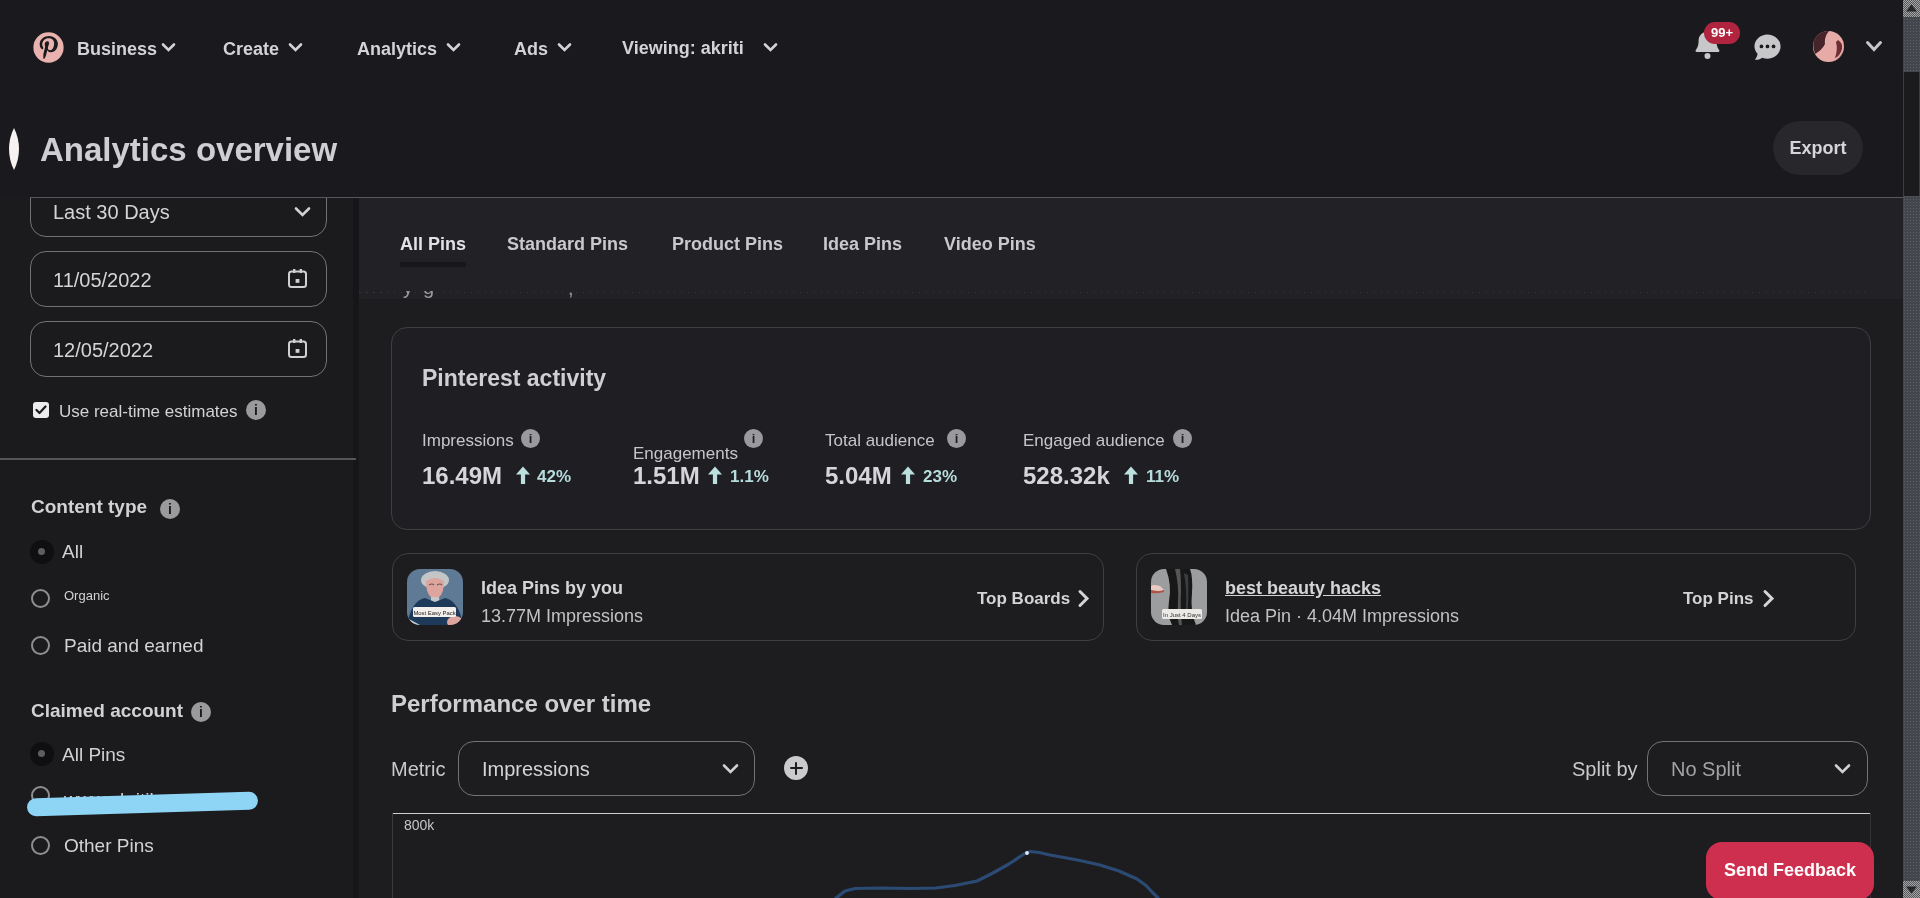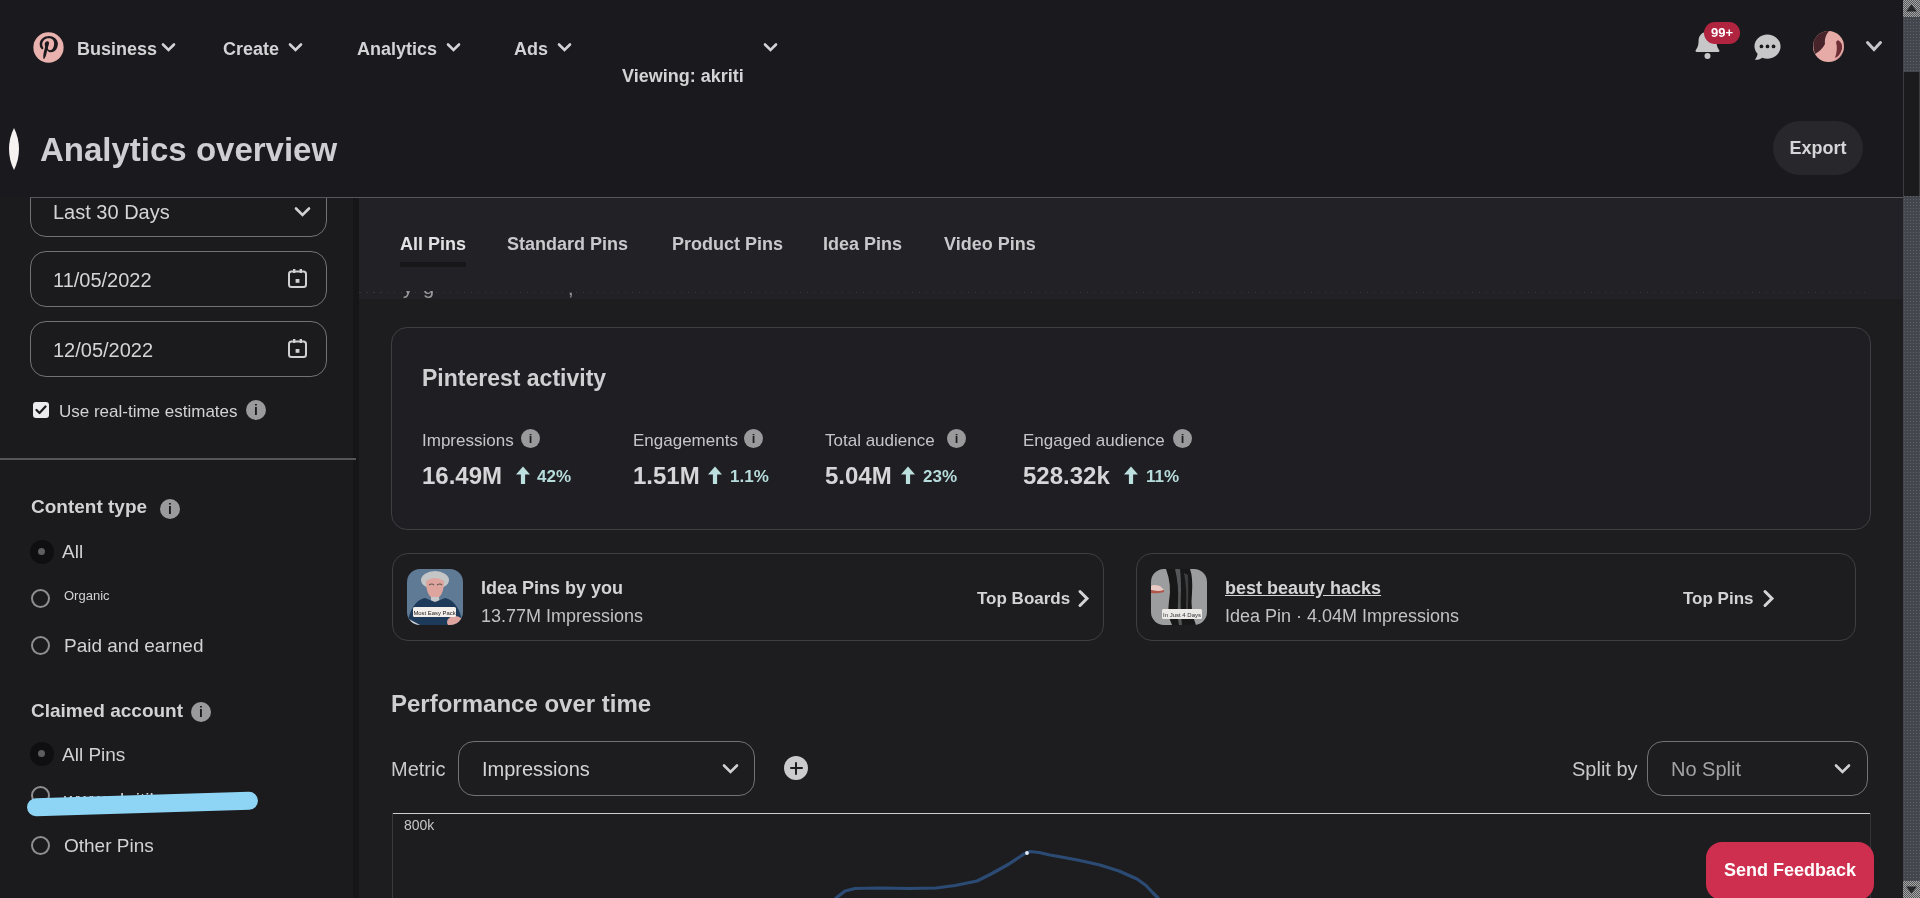--- a/index.html
+++ b/index.html
@@ -16,21 +16,21 @@
 
 <svg class="abs" style="left:33px;top:32px;z-index:6;" width="31" height="31" viewBox="0 0 512 512">
   <circle cx="256" cy="256" r="250" fill="#e9b2ae"></circle>
   <path fill="#1a1a1e" transform="translate(256,256) scale(0.76) translate(-192,-256)" d="M204 6.5C101.4 6.5 0 74.9 0 185.6 0 256 39.6 296 63.6 296c9.9 0 15.6-27.6 15.6-35.4 0-9.3-23.7-29.1-23.7-67.8 0-80.4 61.2-137.4 140.4-137.4 68.1 0 118.5 38.7 118.5 109.8 0 53.1-21.3 152.7-90.3 152.7-24.9 0-46.2-18-46.2-43.8 0-37.8 26.4-74.4 26.4-113.4 0-66.2-93.9-54.2-93.9 25.8 0 16.8 2.1 35.4 9.6 50.7-13.8 59.4-42 147.9-42 209.1 0 18.9 2.7 37.5 4.5 56.4 3.4 3.8 17 1.7 18.3-2.6 33-45.1 42.6-87.3 52.2-135.5 3.3-16.6 9-33.1 9-50.4 14.4 27.6 51.6 45 81 45 106.2 0 153.9-103.5 153.9-196.8C384 71.3 298.2 6.5 204 6.5z"></path>
 </svg>
 
 <div class="abs navtxt" style="left:77px;top:39px;z-index:6;">Business</div>
 <div class="abs navtxt" style="left:223px;top:39px;z-index:6;">Create</div>
 <div class="abs navtxt" style="left:357px;top:39px;z-index:6;">Analytics</div>
 <div class="abs navtxt" style="left:514px;top:39px;z-index:6;">Ads</div>
-<div class="abs navtxt" style="left:622px;top:38px;font-size:18px;z-index:6;margin-top:28px;">Viewing: akriti</div>
+<div class="abs navtxt" style="left:622px;top:38px;font-size:18px;z-index:6;">Viewing: akriti</div>
 
 <svg class="abs" style="left:161px;top:42px;z-index:6" width="15" height="11" viewBox="0 0 15 11">
     <path d="M2 2.5 L7.5 8 L13 2.5" stroke="#d3d3d6" stroke-width="2.6" fill="none" stroke-linecap="round"></path>
   </svg>
 <svg class="abs" style="left:288px;top:42px;z-index:6" width="15" height="11" viewBox="0 0 15 11">
     <path d="M2 2.5 L7.5 8 L13 2.5" stroke="#d3d3d6" stroke-width="2.6" fill="none" stroke-linecap="round"></path>
   </svg>
 <svg class="abs" style="left:446px;top:42px;z-index:6" width="15" height="11" viewBox="0 0 15 11">
     <path d="M2 2.5 L7.5 8 L13 2.5" stroke="#d3d3d6" stroke-width="2.6" fill="none" stroke-linecap="round"></path>
   </svg>
@@ -169,21 +169,21 @@
 <div class="abs" style="left:422px;top:365px;font-size:23px;font-weight:bold;color:#d0d0d3;z-index:3;">Pinterest activity</div>
 
 <div class="abs" style="left:422px;top:431px;font-size:17px;color:#c6c6c9;z-index:3;">Impressions</div>
 <div class="abs" style="left:521px;top:429px;width:19px;height:19px;border-radius:50%;background:#9a9a9d;z-index:3;color:#1f1f23;font-weight:bold;font-size:13px;text-align:center;line-height:19px;">i</div>
 <div class="abs" style="left:422px;top:462px;font-size:24px;font-weight:bold;color:#d6d6d9;z-index:3;">16.49M</div>
 <svg class="abs" style="left:514px;top:465px;z-index:3" width="18" height="20" viewBox="0 0 18 20">
     <path d="M9 1.5 L16 9.6 H11.1 V19 H6.9 V9.6 H2 Z" fill="#bce0de"></path>
   </svg>
 <div class="abs" style="left:537px;top:467px;font-size:17px;font-weight:bold;color:#b7dcdc;z-index:3;">42%</div>
 
-<div class="abs" style="left:633px;top:431px;font-size:17px;color:#c6c6c9;z-index:3;">Engagements</div>
+<div class="abs" style="left:633px;top:444px;font-size:17px;color:#c6c6c9;z-index:3;">Engagements</div>
 <div class="abs" style="left:744px;top:429px;width:19px;height:19px;border-radius:50%;background:#9a9a9d;z-index:3;color:#1f1f23;font-weight:bold;font-size:13px;text-align:center;line-height:19px;">i</div>
 <div class="abs" style="left:633px;top:462px;font-size:24px;font-weight:bold;color:#d6d6d9;z-index:3;">1.51M</div>
 <svg class="abs" style="left:706px;top:465px;z-index:3" width="18" height="20" viewBox="0 0 18 20">
     <path d="M9 1.5 L16 9.6 H11.1 V19 H6.9 V9.6 H2 Z" fill="#bce0de"></path>
   </svg>
 <div class="abs" style="left:730px;top:467px;font-size:17px;font-weight:bold;color:#b7dcdc;z-index:3;">1.1%</div>
 
 <div class="abs" style="left:825px;top:431px;font-size:17px;color:#c6c6c9;z-index:3;">Total audience</div>
 <div class="abs" style="left:947px;top:429px;width:19px;height:19px;border-radius:50%;background:#9a9a9d;z-index:3;color:#1f1f23;font-weight:bold;font-size:13px;text-align:center;line-height:19px;">i</div>
 <div class="abs" style="left:825px;top:462px;font-size:24px;font-weight:bold;color:#d6d6d9;z-index:3;text-align:right;">5.04M</div>

